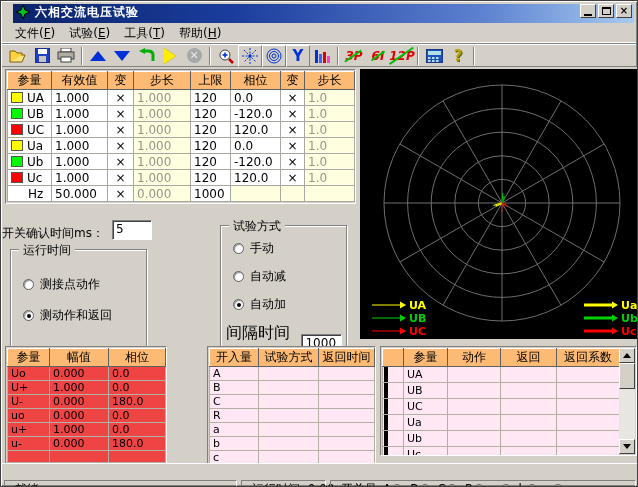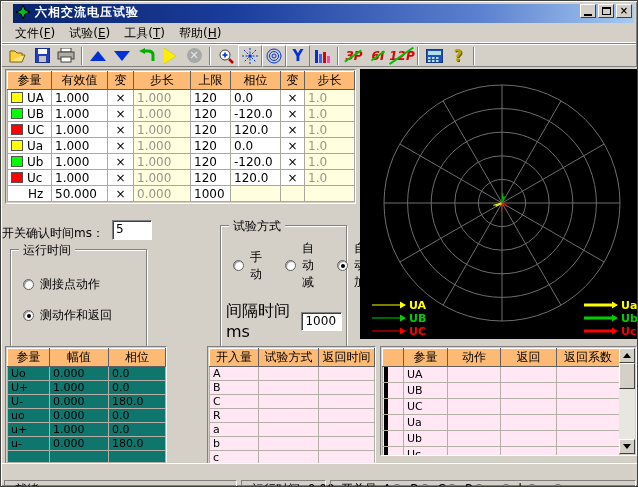--- a/index.html
+++ b/index.html
@@ -61,21 +61,21 @@
   .radio-row{display:flex;align-items:center;gap:6px;margin:0 0 0 12px;font-size:12px;}
   .radio{width:11px;height:11px;border-radius:50%;background:#fff;border:1px solid #606060;
     box-shadow:inset 1px 1px 1px #909090;position:relative;flex:0 0 auto;}
   .radio.checked::after{content:"";position:absolute;left:3px;top:3px;width:4px;height:4px;border-radius:50%;background:#000;}
   
   #chart{position:absolute;left:358px;top:2px;width:278px;height:270px;background:#000;}
   
   .btable-wrap{position:absolute;background:#d4d0c8;border:1px solid;border-color:#808080 #fff #fff #808080;padding:1px;}
   .btable td{height:12px;font-size:11px;border:1px solid #b4b0a8;}
   .btable th{height:14px;font-size:12px;}
-  .cyan td{background:#0f766e;}
+  .cyan td{background:#ef4444;}
   .pink td{background:#ffe8f4;}
   .checkbox{width:11px;height:11px;background:#fff;border:2px solid #000;margin:0 auto;}
   #result-scroll{position:absolute;right:1px;top:1px;bottom:1px;width:16px;background:#e8e6e0;}
   .sbtn{position:absolute;left:0;width:16px;height:15px;background:#d4d0c8;border:1px solid;border-color:#fff #404040 #404040 #fff;
     display:flex;align-items:center;justify-content:center;}
   .sbtn .ar{width:0;height:0;border-left:4px solid transparent;border-right:4px solid transparent;}
   .ar.up{border-bottom:5px solid #000;}
   .ar.dn{border-top:5px solid #000;}
   .sthumb{position:absolute;left:0;top:15px;width:16px;height:26px;background:#d4d0c8;border:1px solid;border-color:#fff #404040 #404040 #fff;}
   
@@ -340,21 +340,21 @@
           </label>
           <label class="radio-row">
             <span class="radio checked"></span>
             <span>测动作和返回</span>
           </label>
         </div>
     </div>
 
     <div class="groupbox" style="left:218px;top:158px;width:127px;height:181px">
       <span class="gb-title">试验方式</span>
-      <div id="mode-options" style="display:flex;flex-direction:row;gap:11px;margin-top:14px">
+      <div id="mode-options" style="display:flex;flex-direction:column;gap:11px;margin-top:14px">
           <label class="radio-row">
             <span class="radio"></span>
             <span>手动</span>
           </label>
           <label class="radio-row">
             <span class="radio"></span>
             <span>自动减</span>
           </label>
           <label class="radio-row">
             <span class="radio checked"></span>

